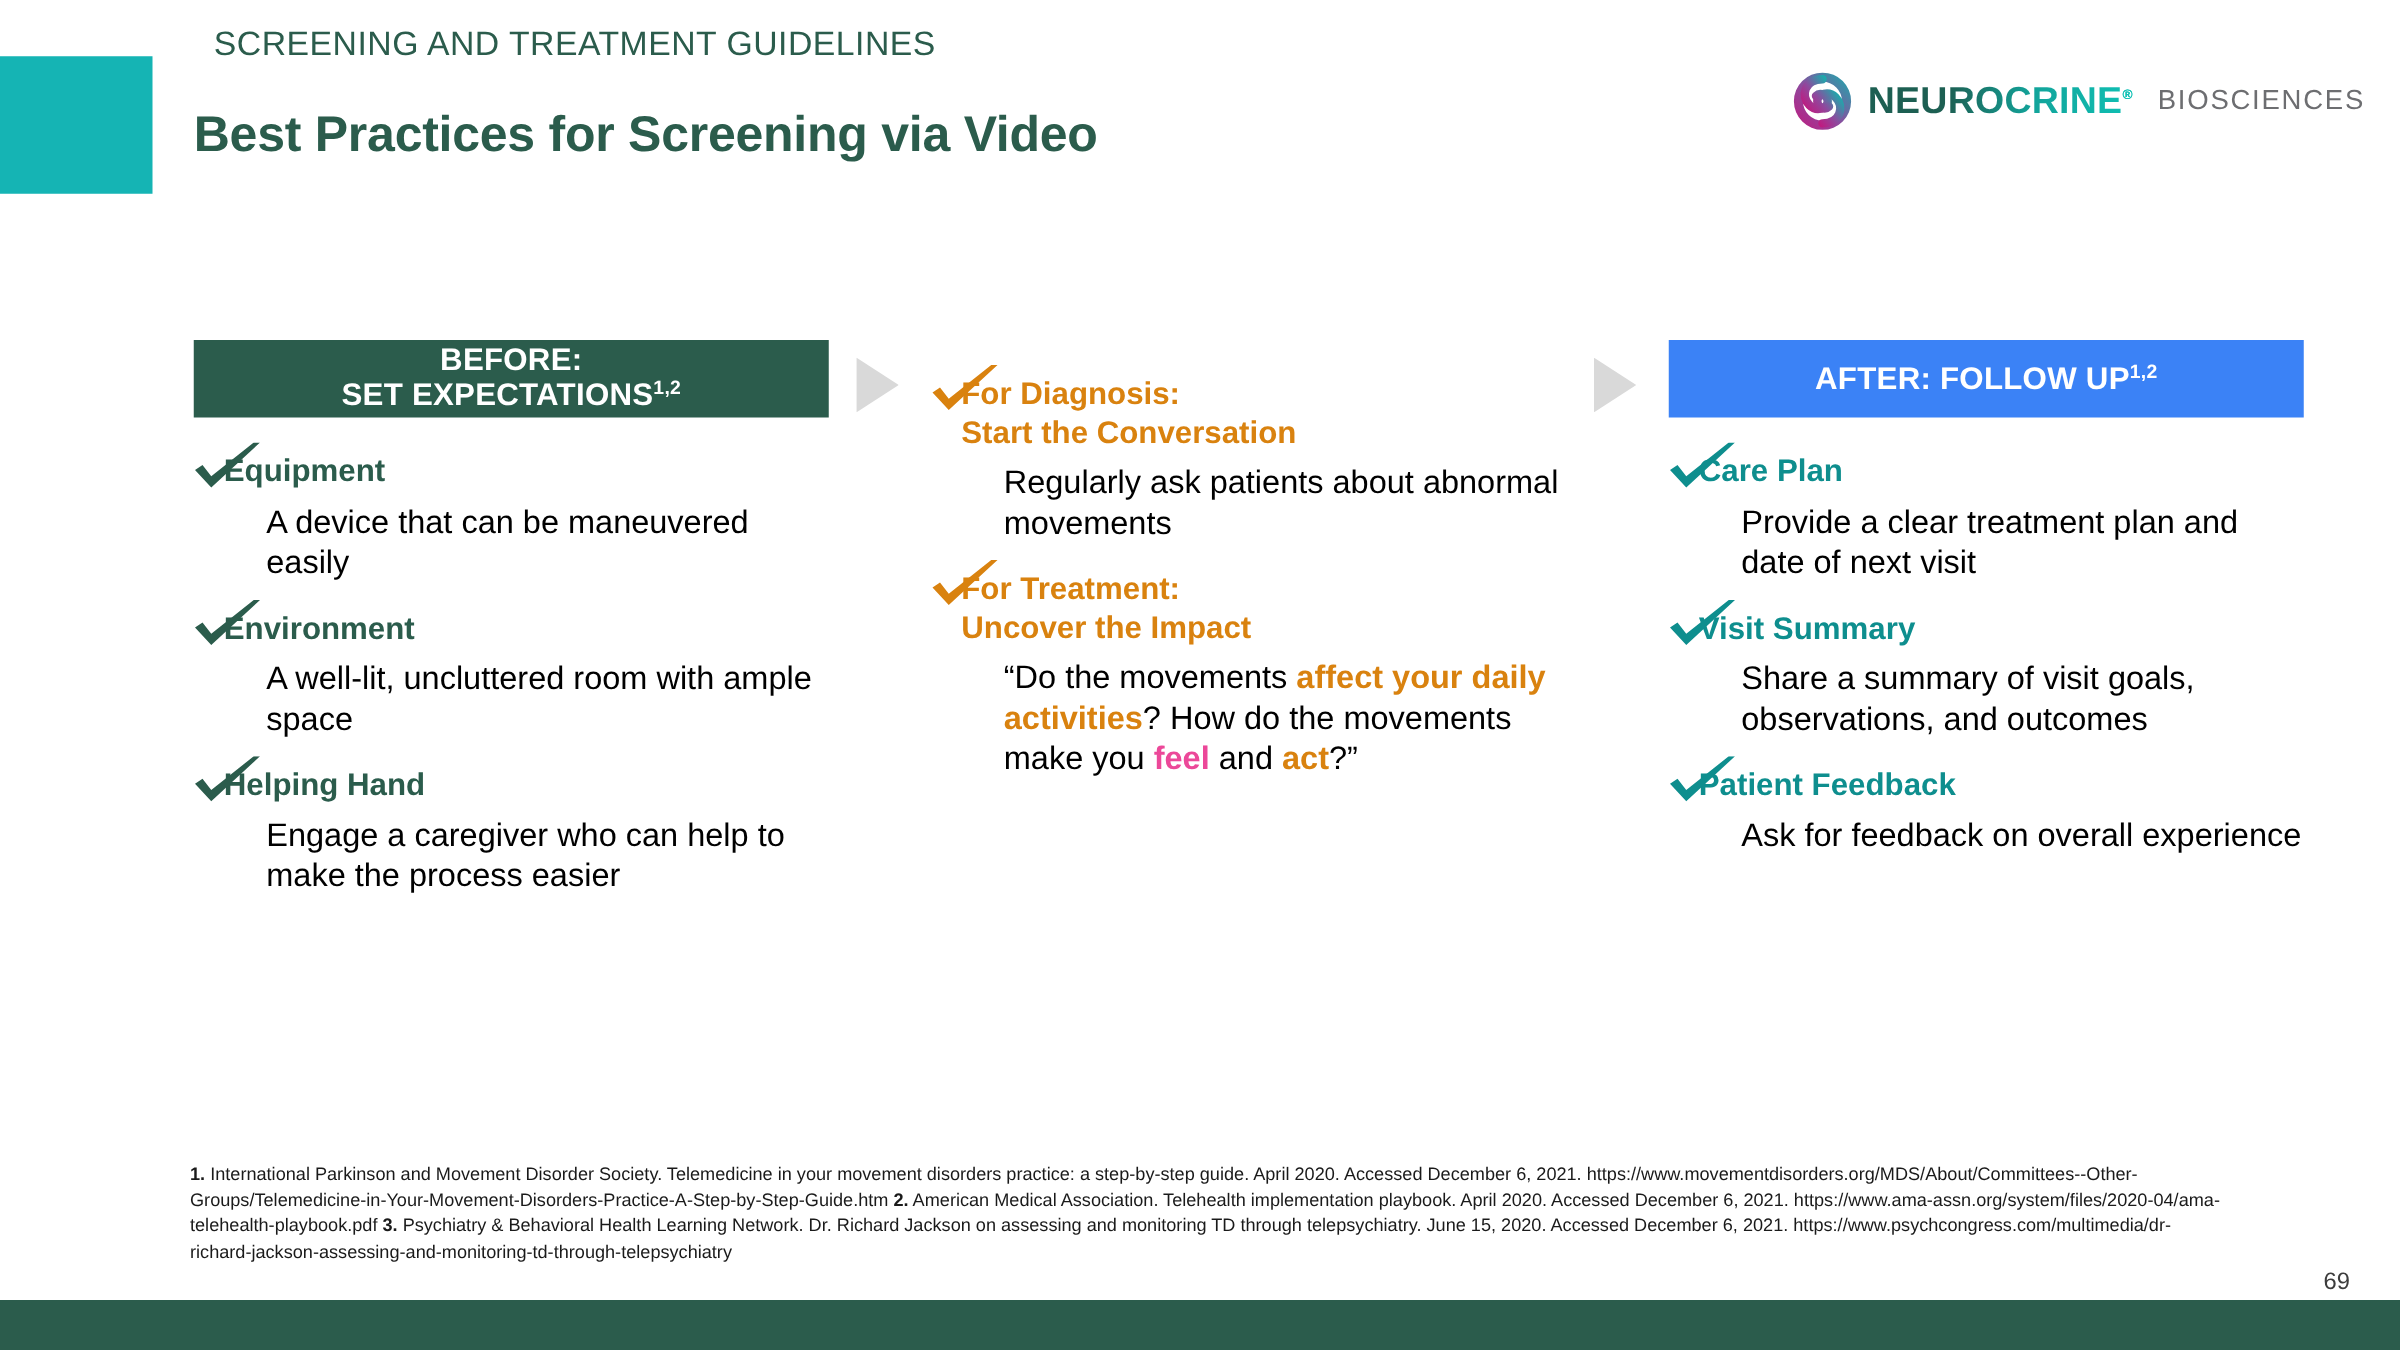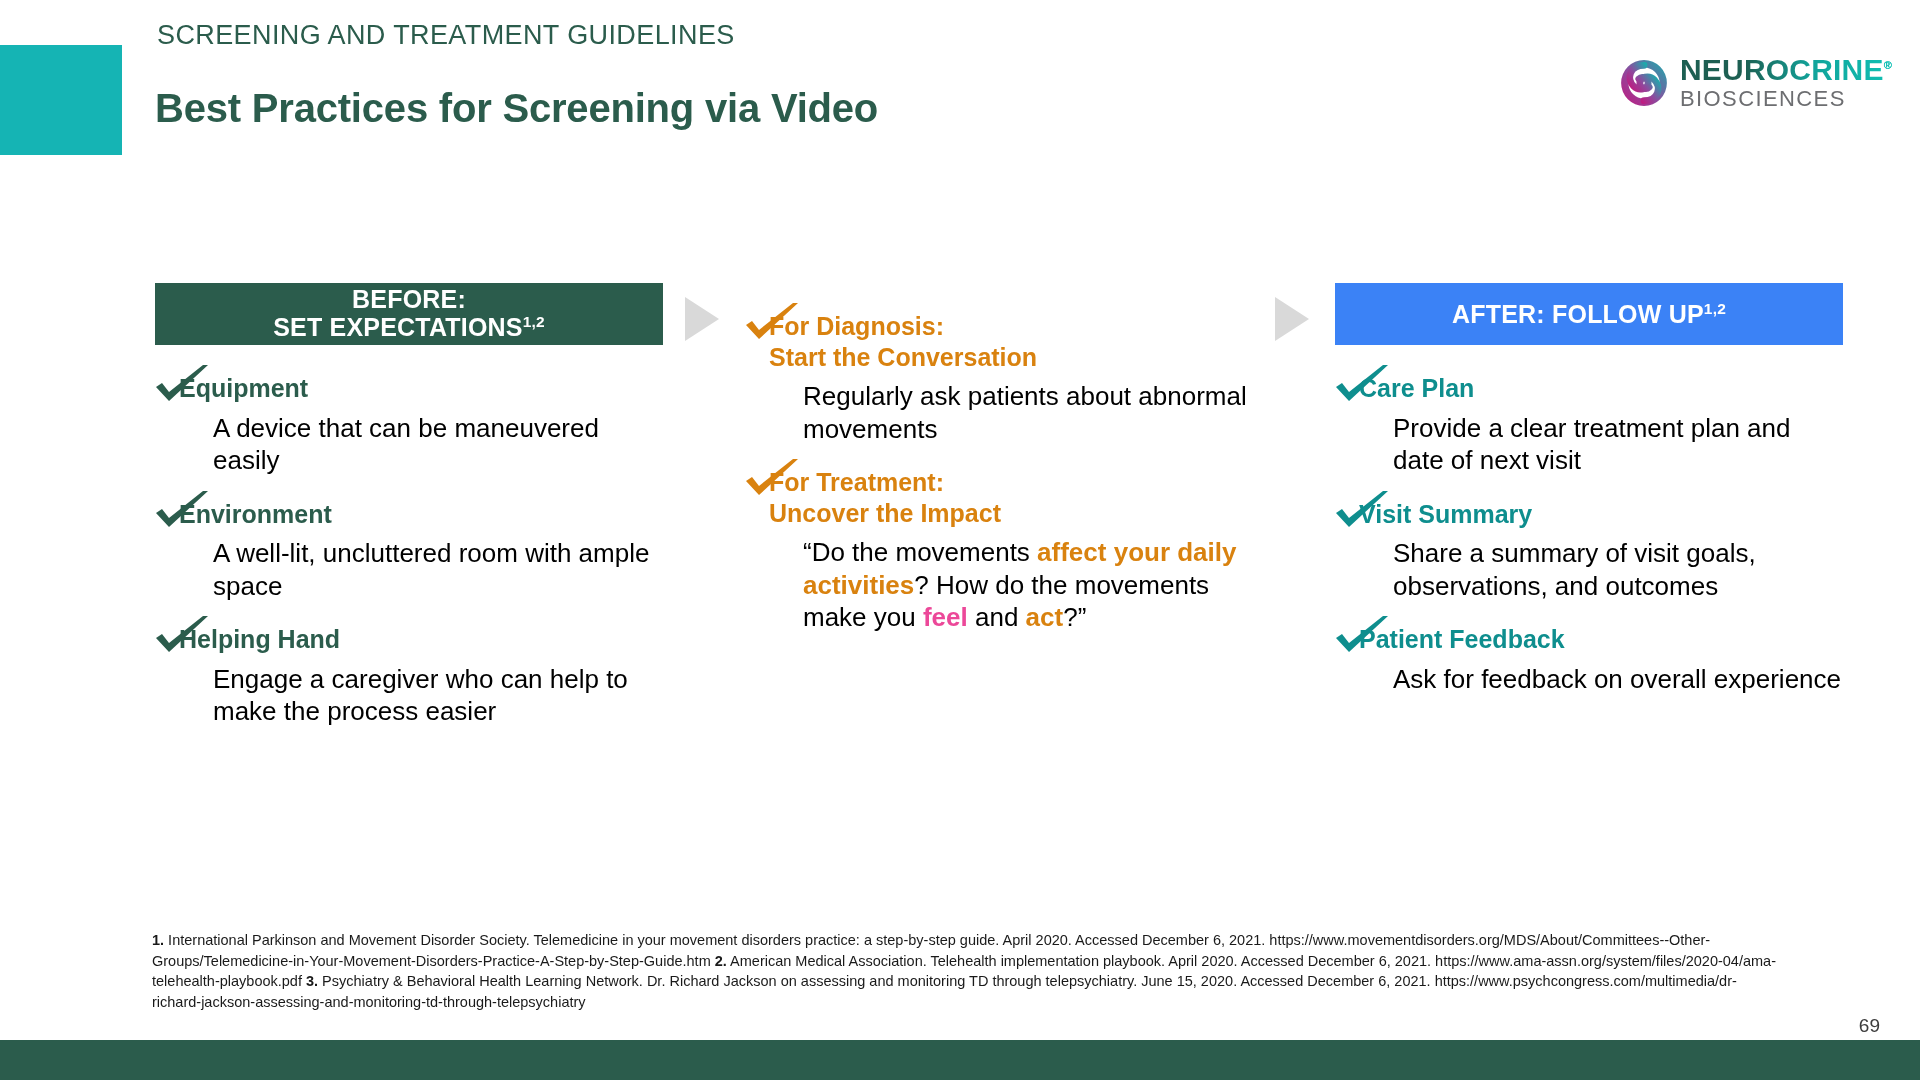--- a/index.html
+++ b/index.html
@@ -24,21 +24,21 @@
     position: absolute;
     left: 0;
     top: 45px;
     width: 122px;
     height: 110px;
     background: #15b4b4;
   }
 
   .eyebrow {
     position: absolute;
-    left: 157px;
+    left: 171px;
     top: 20px;
     font-size: 27px;
     letter-spacing: 0.4px;
     color: #2b5c4c;
     font-weight: 400;
     white-space: nowrap;
   }
 
   .slide-title {
     position: absolute;
@@ -54,21 +54,21 @@
   
   .logo {
     position: absolute;
     right: 28px;
     top: 55px;
     display: flex;
     align-items: center;
     gap: 10px;
   }
   .logo-mark { width: 52px; height: 52px; flex: 0 0 52px; }
-  .logo-text { display: flex; flex-direction: column; line-height: 1; }
+  .logo-text { display: flex; flex-direction: row; line-height: 1; gap: 20px; }
   .logo-word {
     font-size: 30px;
     font-weight: bold;
     letter-spacing: 0.2px;
     background: linear-gradient(90deg, #1d5f52 0%, #1d5f52 30%, #12a39a 62%, #0fc0b4 100%);
     -webkit-background-clip: text;
     background-clip: text;
     color: transparent;
     position: relative;
   }
@@ -82,21 +82,21 @@
     font-size: 22px;
     letter-spacing: 1.4px;
     color: #6d6e71;
     margin-top: 3px;
   }
 
   
   .columns {
     position: absolute;
     left: 0;
-    top: 283px;
+    top: 272px;
     width: 1905px;
     height: 640px;
     text-decoration: underline;
   }
 
   .col { position: absolute; top: 0; }
   .col-0 { left: 155px; width: 508px; }
   .col-1 { left: 745px; width: 508px; }
   .col-2 { left: 1335px; width: 508px; }
 

